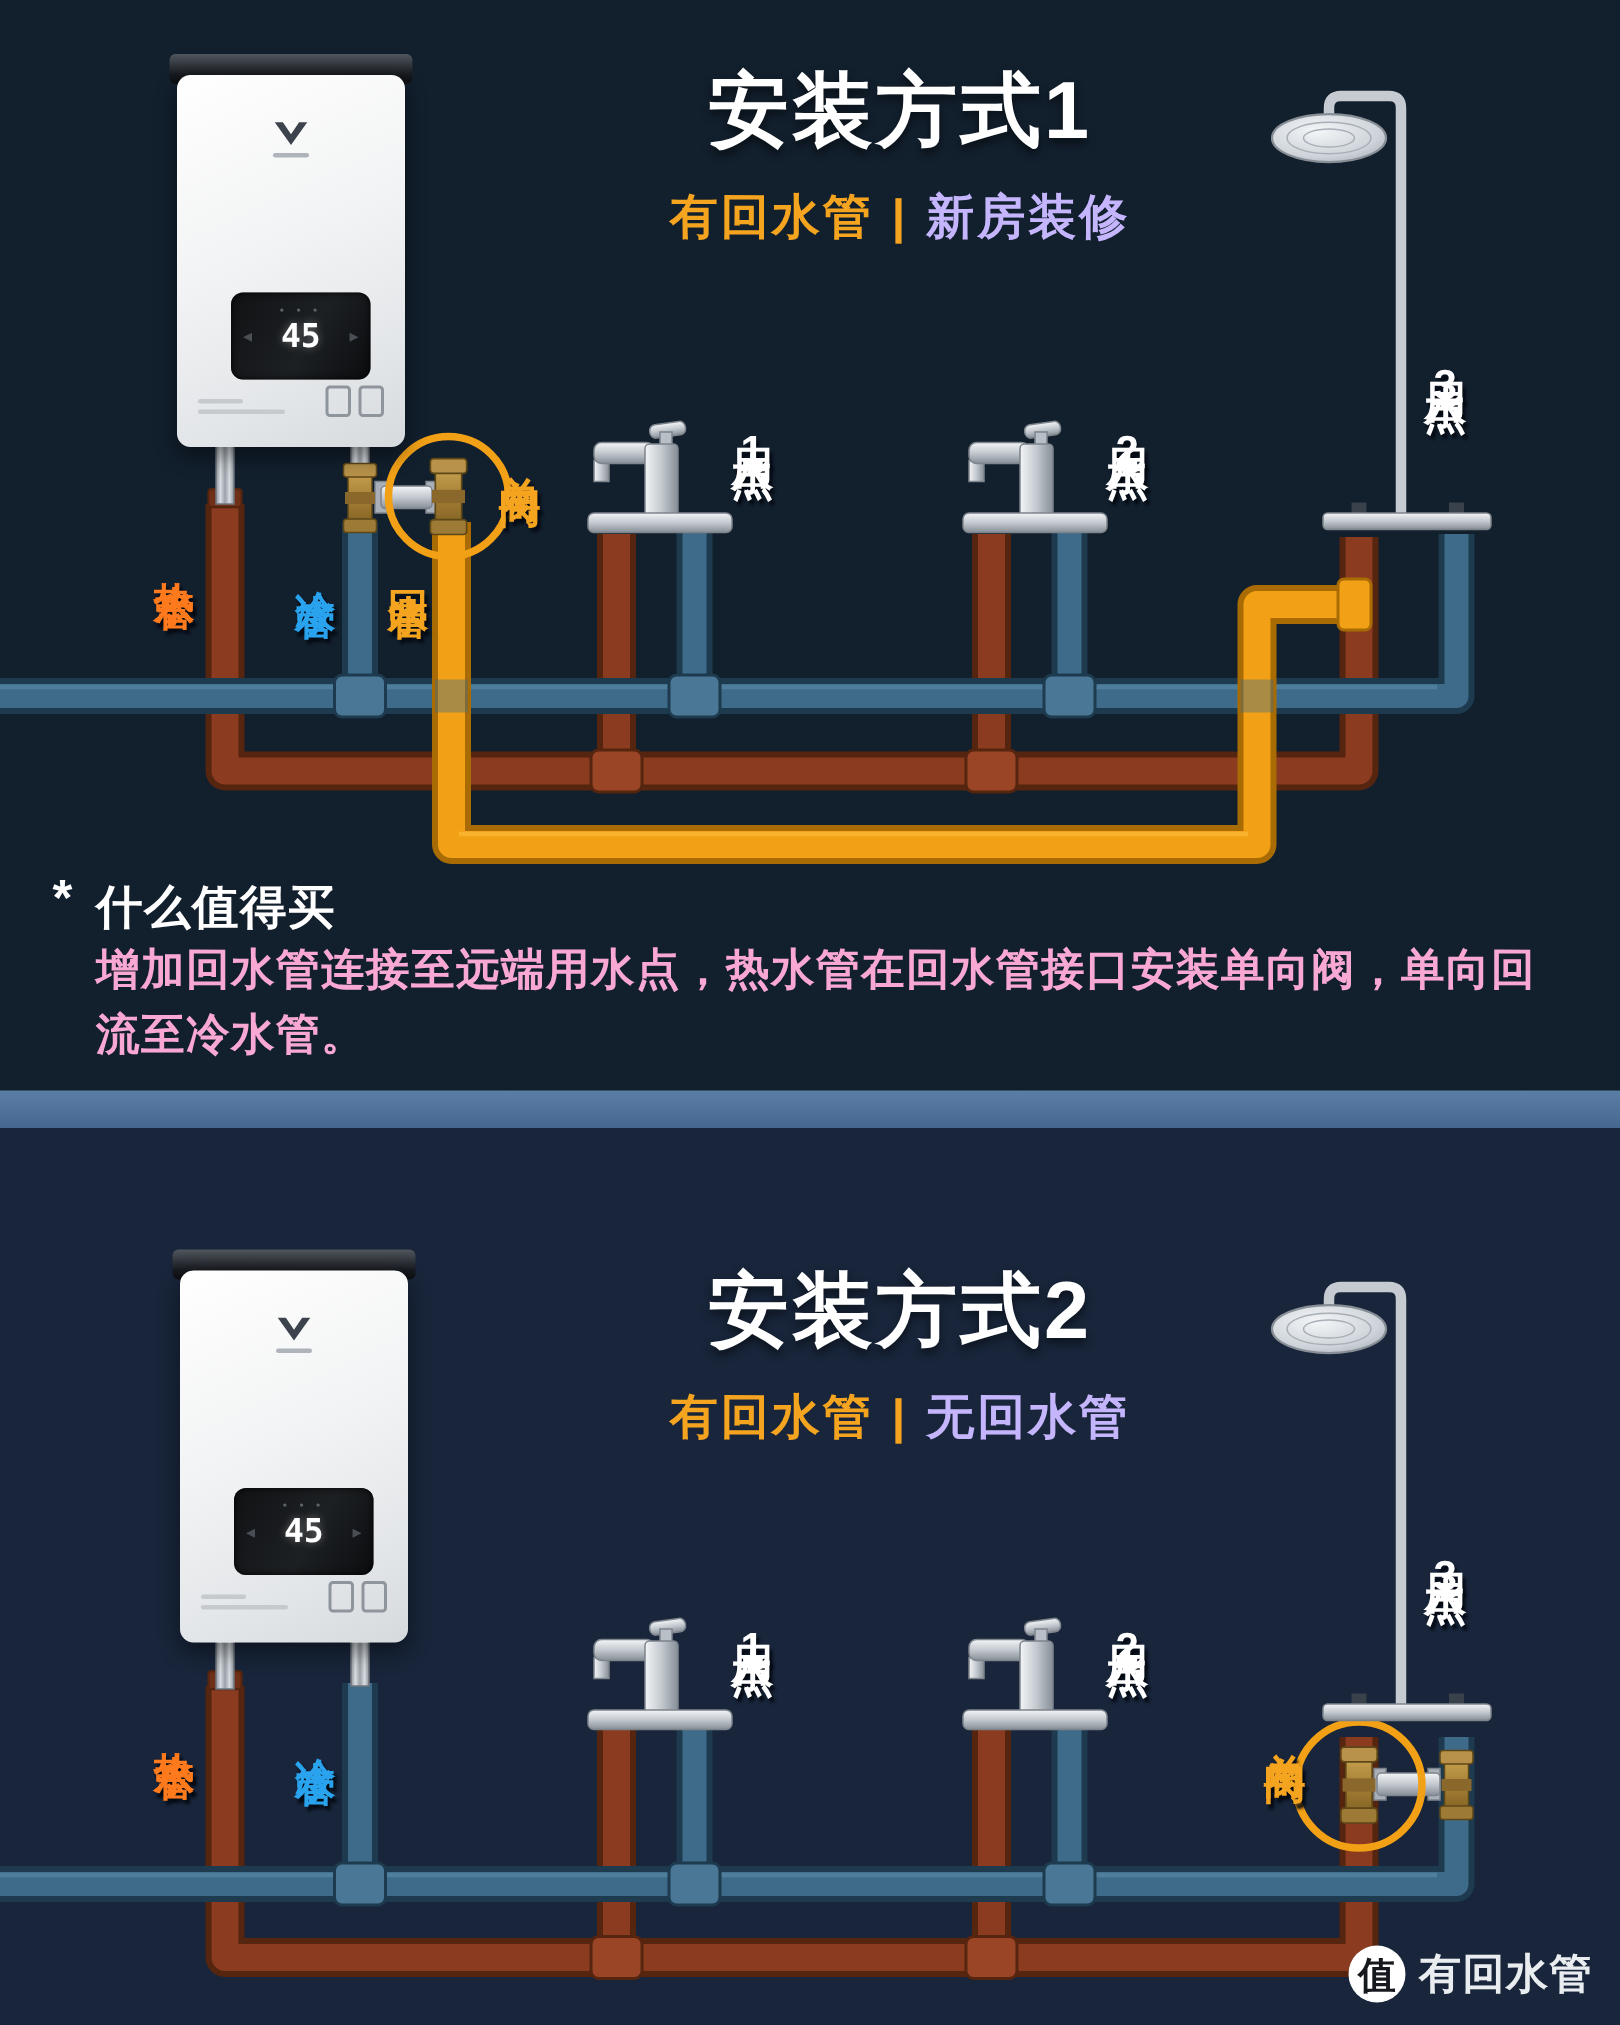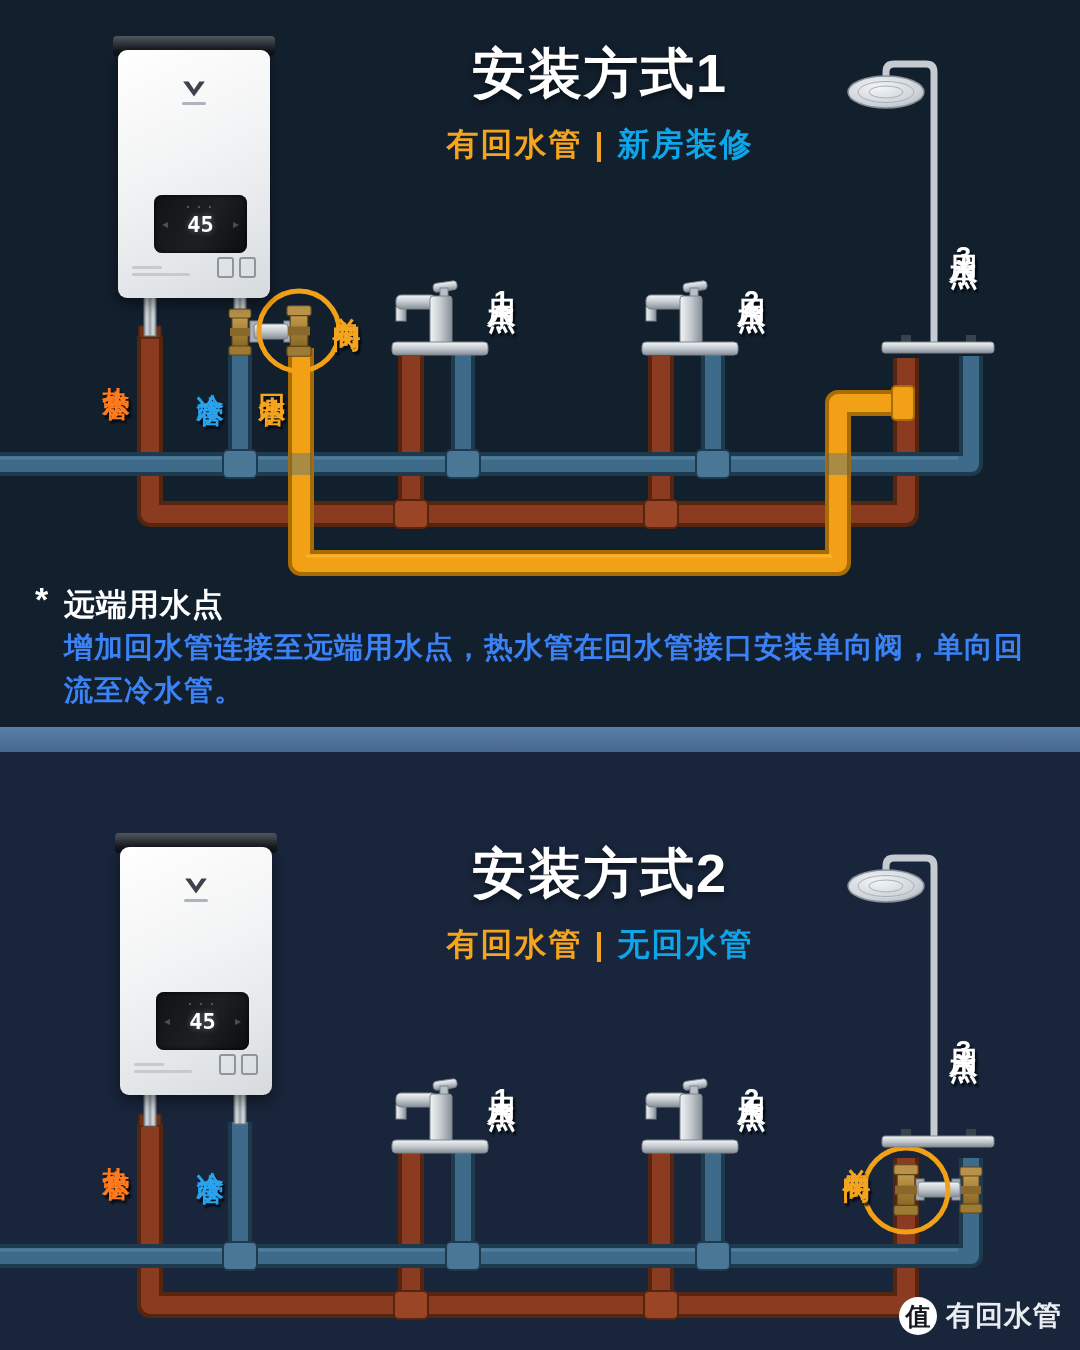--- a/index.html
+++ b/index.html
@@ -16,34 +16,34 @@
     background:linear-gradient(#5b7ea7,#466890);}
   
   svg.diagram{left:0;top:0;z-index:1;}
   
   .title-block{left:60px;width:1080px;text-align:center;z-index:3;}
   .panel-title{margin:0;color:#fff;font-size:54px;font-weight:bold;letter-spacing:2px;
     text-shadow:0 3px 6px rgba(0,0,0,.5);}
   .panel-subtitle{margin-top:12px;font-size:32px;font-weight:bold;letter-spacing:2px;}
   .sub-hl{color:#F5A41F;}
   .sub-sep{color:#F5A41F;margin:0 12px;font-weight:bold;}
-  .sub-normal{color:#0ea5e9;}
+  .sub-normal{color:#c4b5fd;}
   
   .vlabel{z-index:3;writing-mode:vertical-rl;text-orientation:upright;
     font-weight:bold;letter-spacing:3px;line-height:1;
     text-shadow:2px 3px 2px rgba(4,10,18,.95);}
   .vlabel.hot{color:#FF7A1C;font-size:27px;}
   .vlabel.cold{color:#2AA3EF;font-size:27px;}
   .vlabel.ret{color:#F5A41F;font-size:27px;}
   .vlabel.valve{color:#F5A41F;font-size:28px;}
   .vlabel.point{color:#FFFFFF;font-size:28px;}
   
   .note-marker{color:#fff;font-size:34px;font-weight:bold;z-index:3;}
   .note-title{color:#fff;font-size:31px;font-weight:bold;z-index:3;letter-spacing:1px;}
-  .note-body{color:#3b82f6;font-size:29px;font-weight:bold;z-index:3;width:975px;
+  .note-body{color:#f9a8d4;font-size:29px;font-weight:bold;z-index:3;width:975px;
     line-height:43px;letter-spacing:1px;}
   
   .heater{width:152px;height:262px;z-index:2;}
   .heater-cap{position:absolute;left:-5px;right:-5px;top:0;height:20px;border-radius:4px;
     background:linear-gradient(#51565e,#16191e 70%,#0c0e11);}
   .heater-body{position:absolute;left:0;right:0;top:14px;bottom:0;border-radius:9px;
     background:linear-gradient(155deg,#ffffff 0%,#f2f3f4 45%,#e2e5e8 80%,#d7dadd 100%);
     box-shadow:0 6px 14px rgba(0,0,0,.45);}
   .heater-logo{position:absolute;left:50%;top:30px;transform:translateX(-50%);width:26px;height:18px;}
   .heater-logo path{fill:#3d434c;}
@@ -247,21 +247,21 @@
 
 <div class="abs vlabel hot" style="left:102px;top:366px;">热水管</div>
 <div class="abs vlabel cold" style="left:196px;top:372px;">冷水管</div>
 <div class="abs vlabel ret" style="left:258px;top:372px;">回水管</div>
 <div class="abs vlabel valve" style="left:332px;top:295px;">单向阀</div>
 <div class="abs vlabel point" style="left:487px;top:276px;">用水点1</div>
 <div class="abs vlabel point" style="left:737px;top:276px;">用水点2</div>
 <div class="abs vlabel point" style="left:949px;top:232px;">用水点3</div>
 
 <div class="abs note-marker" style="left:35px;top:580px;">*</div>
-<div class="abs note-title" style="left:64px;top:584px;">远端用水点</div>
+<div class="abs note-title" style="left:64px;top:584px;">什么值得买</div>
 <div class="abs note-body" style="left:64px;top:626px;">增加回水管连接至远端用水点，热水管在回水管接口安装单向阀，单向回流至冷水管。</div>
 
 <div class="abs title-block" style="top:838px;">
   <h1 class="panel-title">安装方式2</h1>
   <div class="panel-subtitle">
     <span class="sub-hl">有回水管</span><span class="sub-sep">|</span><span class="sub-normal">无回水管</span>
   </div>
 </div>
 
 <div class="abs heater" style="left:120px;top:833px;">

